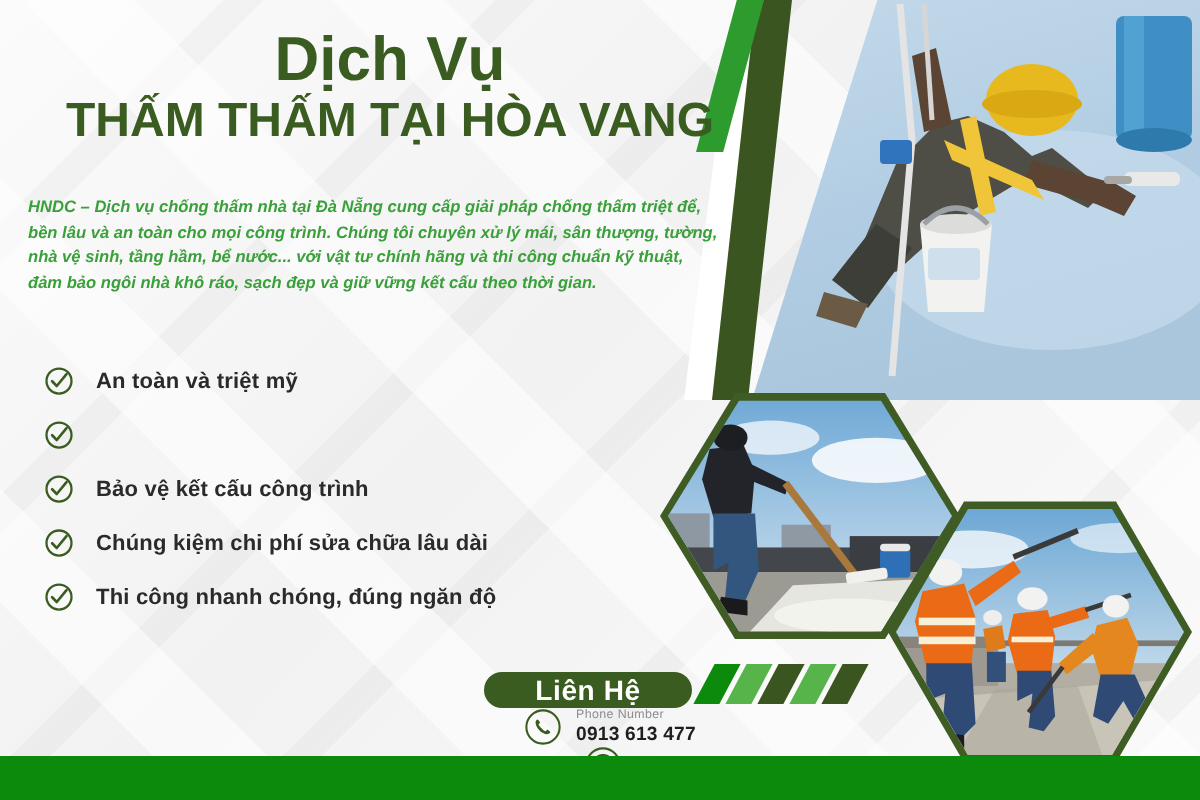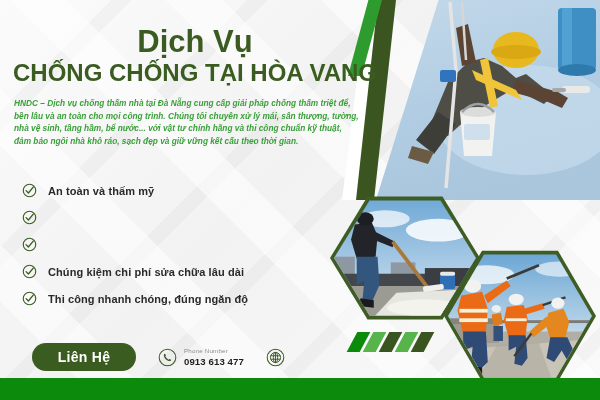--- a/index.html
+++ b/index.html
@@ -68,21 +68,21 @@
     left: 0; top: 14px;
     width: 390px;
     text-align: center;
   }
   .title-line1 {
     font-size: 31px;
     font-weight: bold;
     color: #3b5c20;
     letter-spacing: 0px;
     line-height: 1.05;
-    margin: 12px 0 1px 0;
+    margin: 0 0 1px 0;
   }
   .title-line2 {
     font-size: 24px;
     font-weight: bold;
     color: #3b5c20;
     line-height: 1.05;
     margin: 0;
     white-space: nowrap;
   }
 
@@ -130,20 +130,21 @@
   .footer {
     position: absolute;
     left: 0;
     bottom: 22px;
     width: 556px;
     height: 42px;
     display: flex;
     align-items: center;
     padding-left: 32px;
     box-sizing: border-box;
+    flex-direction: column;
   }
   .cta-button {
     width: 104px;
     height: 28px;
     border-radius: 14px;
     background: #3b5c20;
     color: #ffffff;
     font-size: 14px;
     font-weight: bold;
     display: flex;
@@ -435,47 +436,48 @@
           <path d="M48 78 L58 78 L58 94 L48 94 Z" fill="#33507a"></path>
         </svg>
       </div>
     </div>
   </div>
 
   <div class="left-col">
 
     <div class="title-block">
       <div class="title-line1">Dịch Vụ</div>
-      <div class="title-line2">CHỐNG  CHỐNG TẠI HÒA VANG</div>
+      <div class="title-line2">THẤM  THẤM TẠI HÒA VANG</div>
     </div>
 
     <div class="desc">HNDC – Dịch vụ chống thấm nhà tại Đà Nẵng cung cấp giải pháp chống thấm triệt để, bền lâu và an toàn cho mọi công trình. Chúng tôi chuyên xử lý mái, sân thượng, tường, nhà vệ sinh, tầng hầm, bể nước... với vật tư chính hãng và thi công chuẩn kỹ thuật, đảm bảo ngôi nhà khô ráo, sạch đẹp và giữ vững kết cấu theo thời gian.</div>
 
     <div class="benefits">
 
       <div class="benefit">
         <svg class="check-icon" viewBox="0 0 24 24">
           <circle cx="12" cy="12" r="10" fill="none" stroke="#3b5c20" stroke-width="1.8"></circle>
           <path d="M6.5 12.2 L10.2 16 L18 6.5" fill="none" stroke="#3b5c20" stroke-width="2.1" stroke-linecap="round" stroke-linejoin="round"></path>
         </svg>
-        <span class="benefit-label">An toàn và thấm mỹ</span>
+        <span class="benefit-label">An toàn và triệt mỹ</span>
       </div>
 
       <div class="benefit">
         <svg class="check-icon" viewBox="0 0 24 24">
           <circle cx="12" cy="12" r="10" fill="none" stroke="#3b5c20" stroke-width="1.8"></circle>
           <path d="M6.5 12.2 L10.2 16 L18 6.5" fill="none" stroke="#3b5c20" stroke-width="2.1" stroke-linecap="round" stroke-linejoin="round"></path>
         </svg>
       </div>
 
       <div class="benefit">
         <svg class="check-icon" viewBox="0 0 24 24">
           <circle cx="12" cy="12" r="10" fill="none" stroke="#3b5c20" stroke-width="1.8"></circle>
           <path d="M6.5 12.2 L10.2 16 L18 6.5" fill="none" stroke="#3b5c20" stroke-width="2.1" stroke-linecap="round" stroke-linejoin="round"></path>
         </svg>
+        <span class="benefit-label">Bảo vệ kết cấu công trình</span>
       </div>
 
       <div class="benefit">
         <svg class="check-icon" viewBox="0 0 24 24">
           <circle cx="12" cy="12" r="10" fill="none" stroke="#3b5c20" stroke-width="1.8"></circle>
           <path d="M6.5 12.2 L10.2 16 L18 6.5" fill="none" stroke="#3b5c20" stroke-width="2.1" stroke-linecap="round" stroke-linejoin="round"></path>
         </svg>
         <span class="benefit-label">Chúng kiệm chi phí sửa chữa lâu dài</span>
       </div>
 

